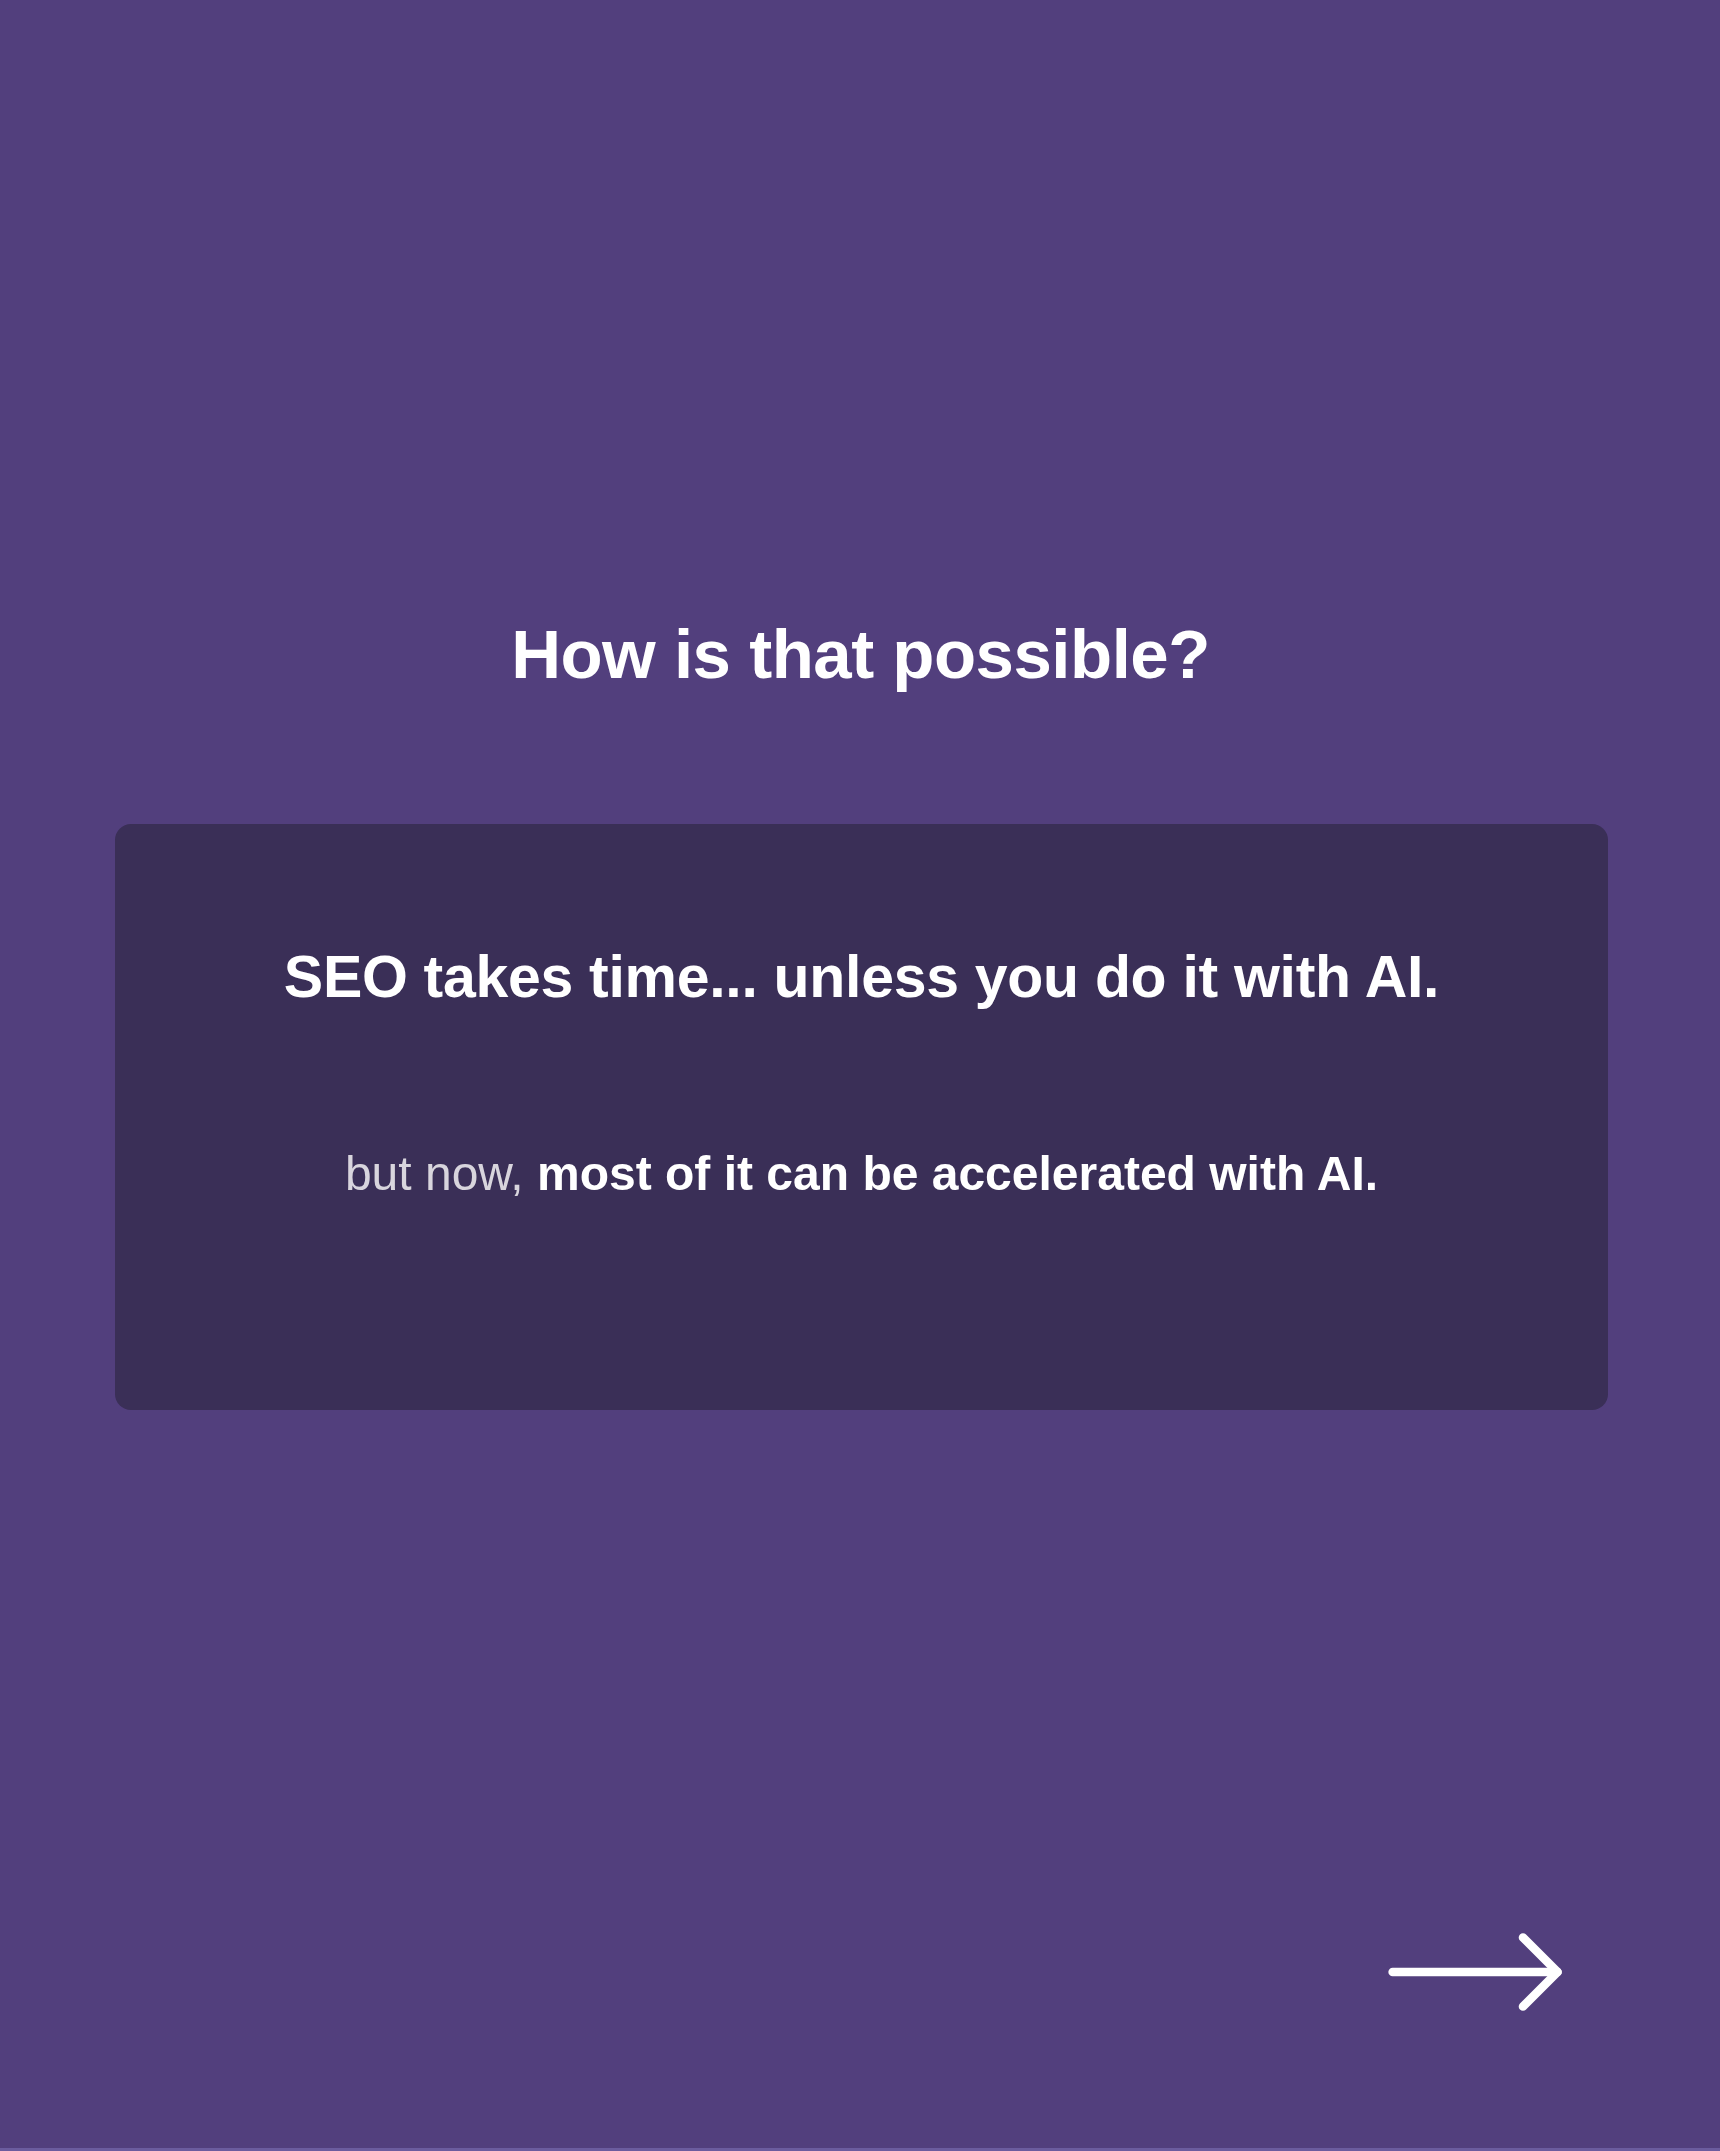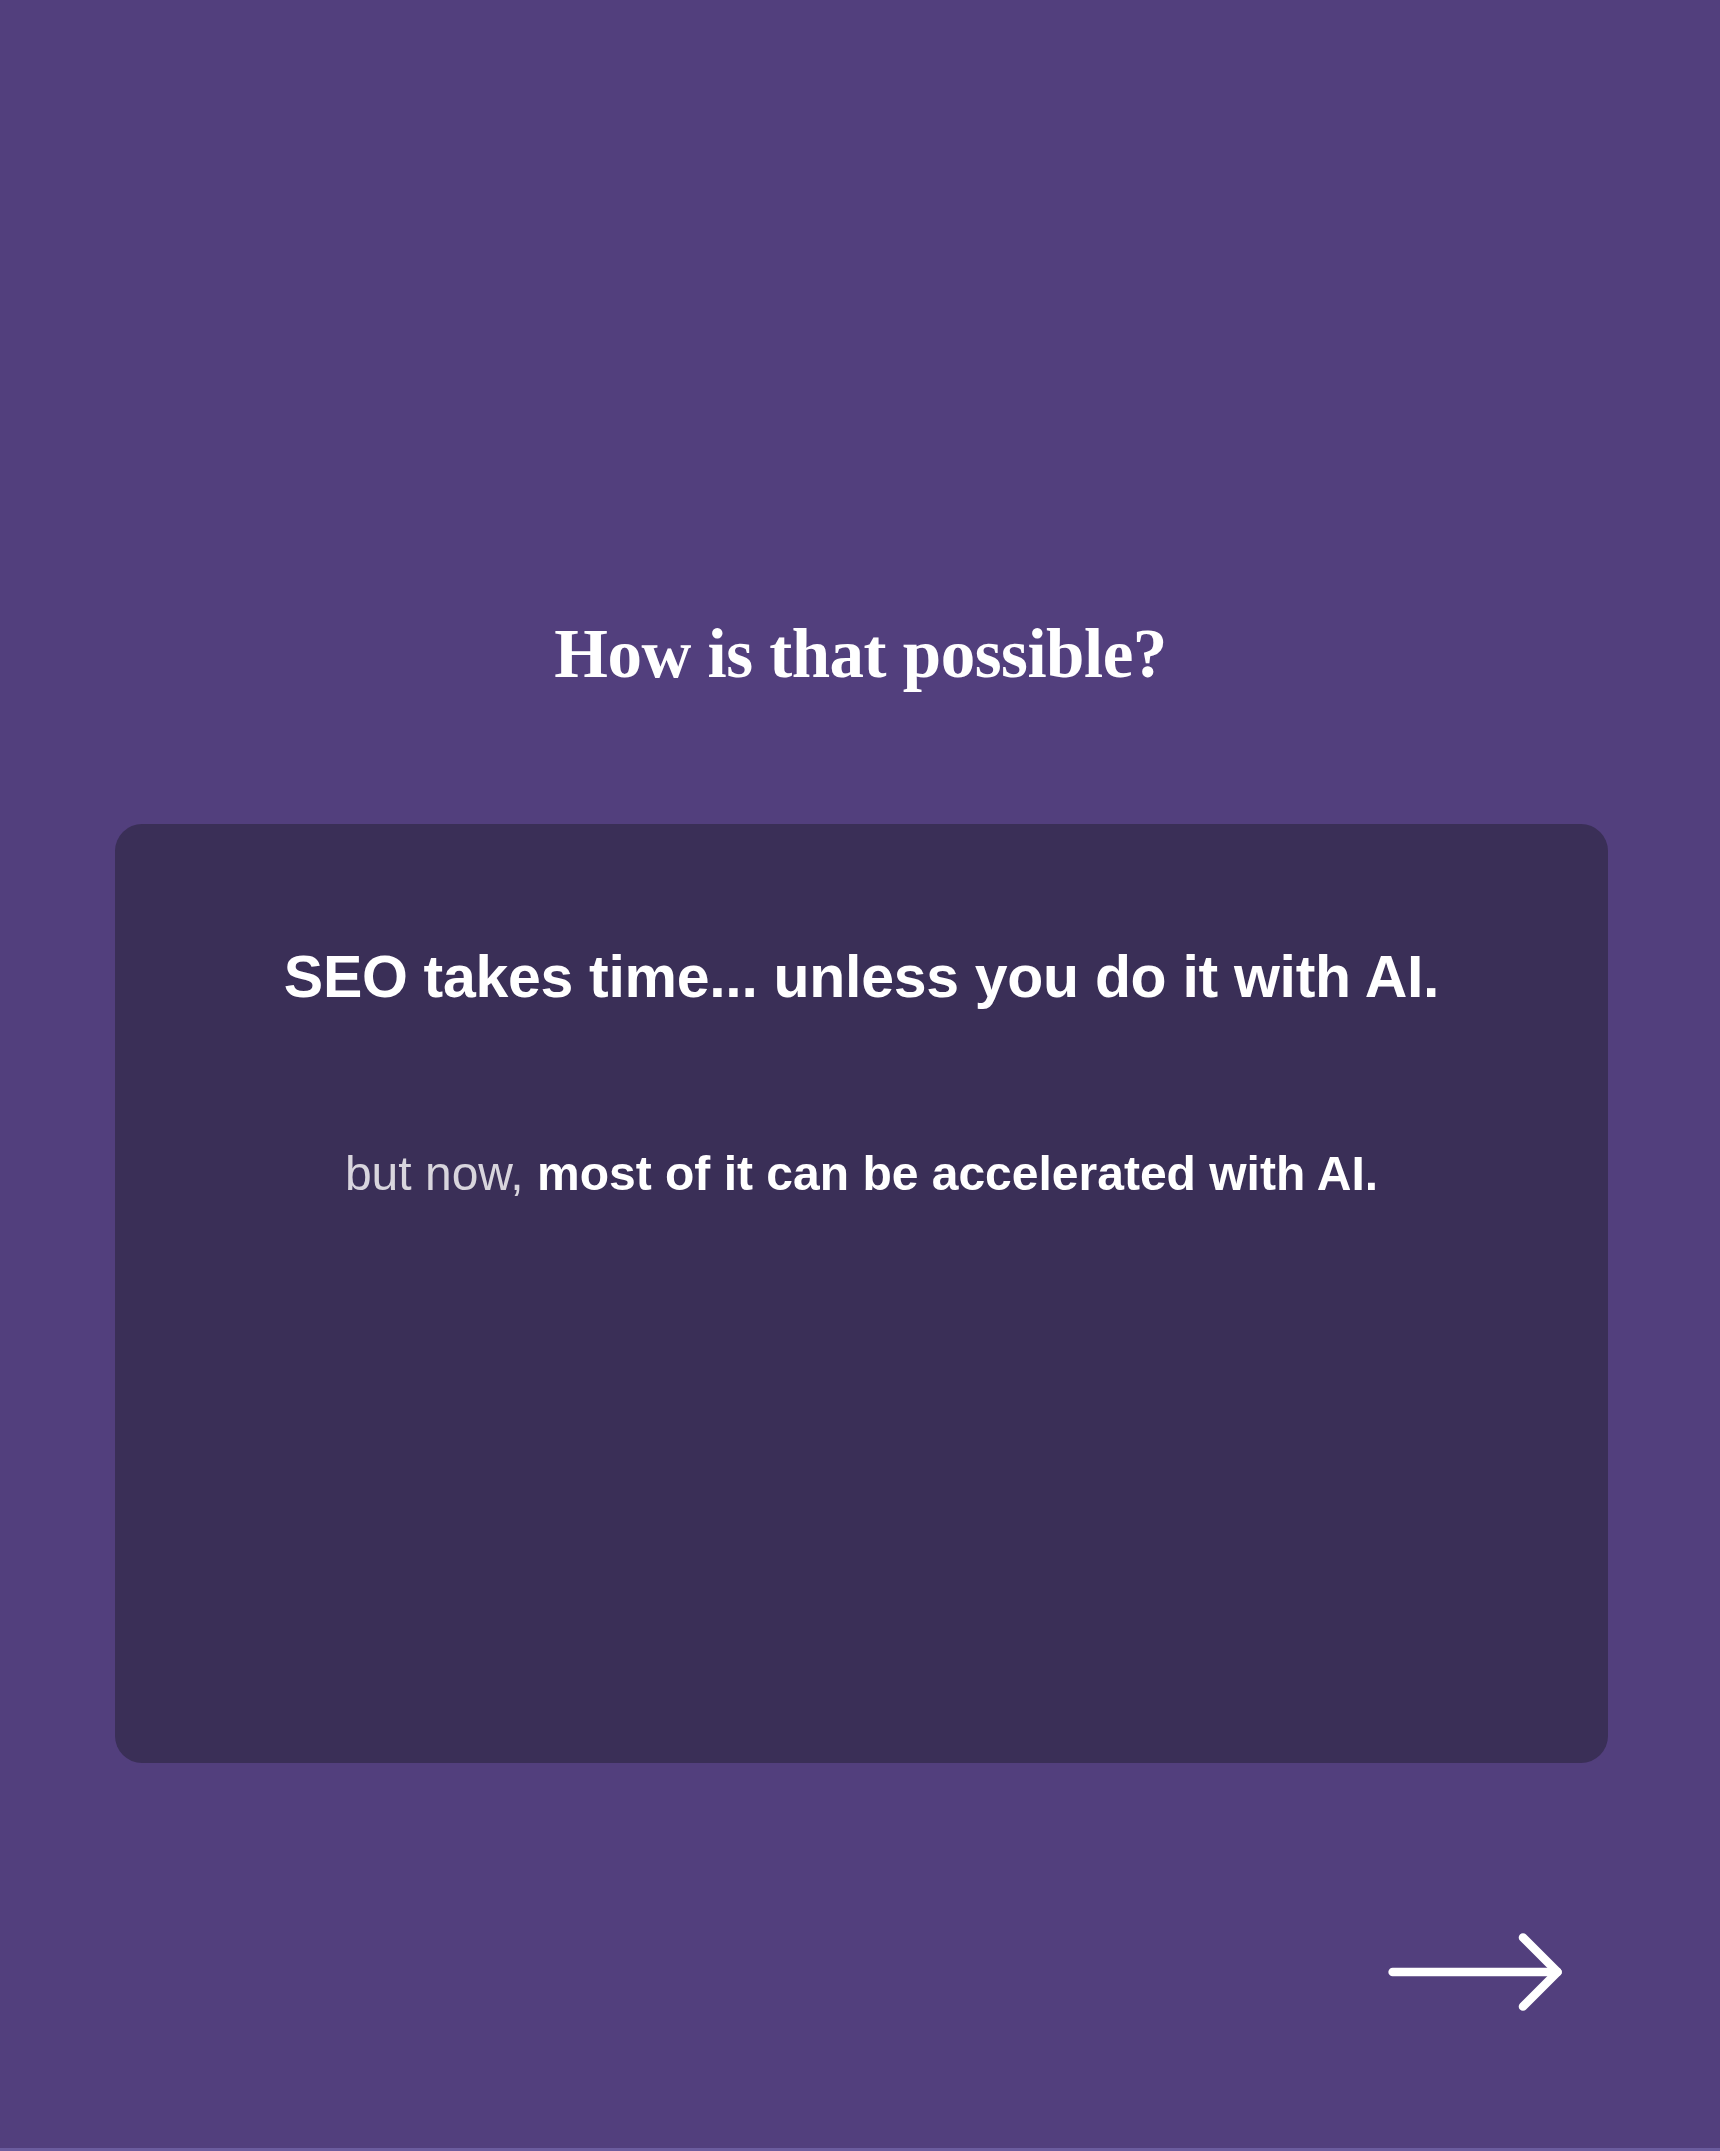--- a/index.html
+++ b/index.html
@@ -27,32 +27,31 @@
     position: absolute;
     left: 0;
     top: 614px;
     width: 1721px;
     text-align: center;
     font-size: 69px;
     font-weight: bold;
     color: #FFFFFF;
     letter-spacing: -0.5px;
     line-height: 1.18;
-    font-family: Liberation Serif, serif;
   }
 
   
   .card {
     position: absolute;
     left: 115px;
     top: 824px;
     width: 1493px;
-    height: 939px;
+    height: 586px;
     background: #3A2F57;
-    border-radius: 27px;
+    border-radius: 16px;
     box-sizing: border-box;
     padding: 119px 69px 57px 69px;
   }
 
   .card-heading {
     font-size: 59px;
     font-weight: bold;
     color: #FFFFFF;
     text-align: center;
     line-height: 1.18;

